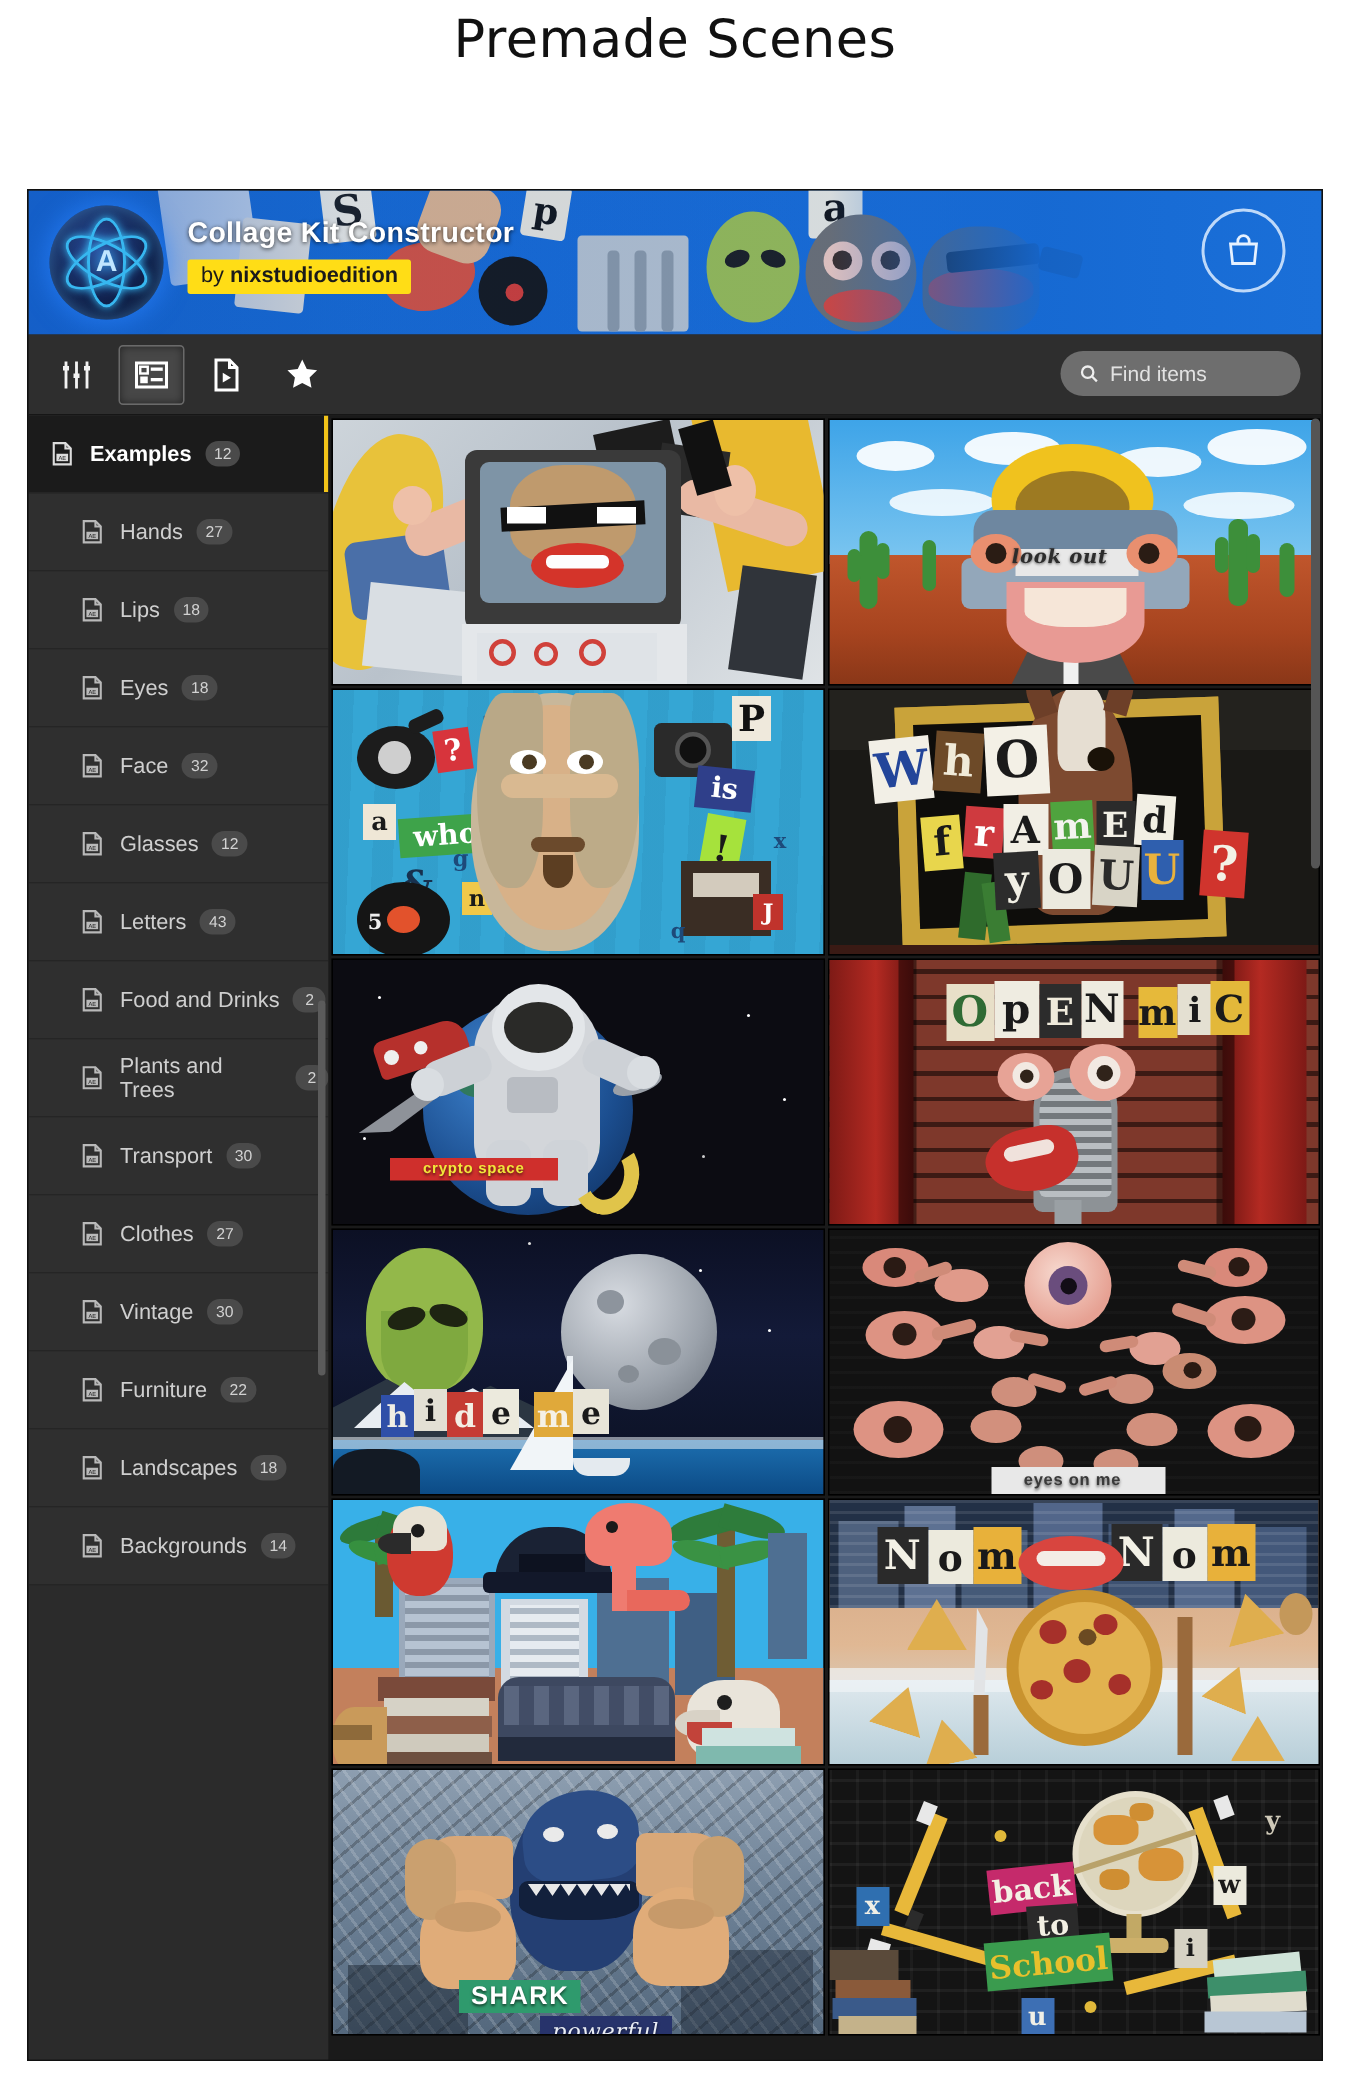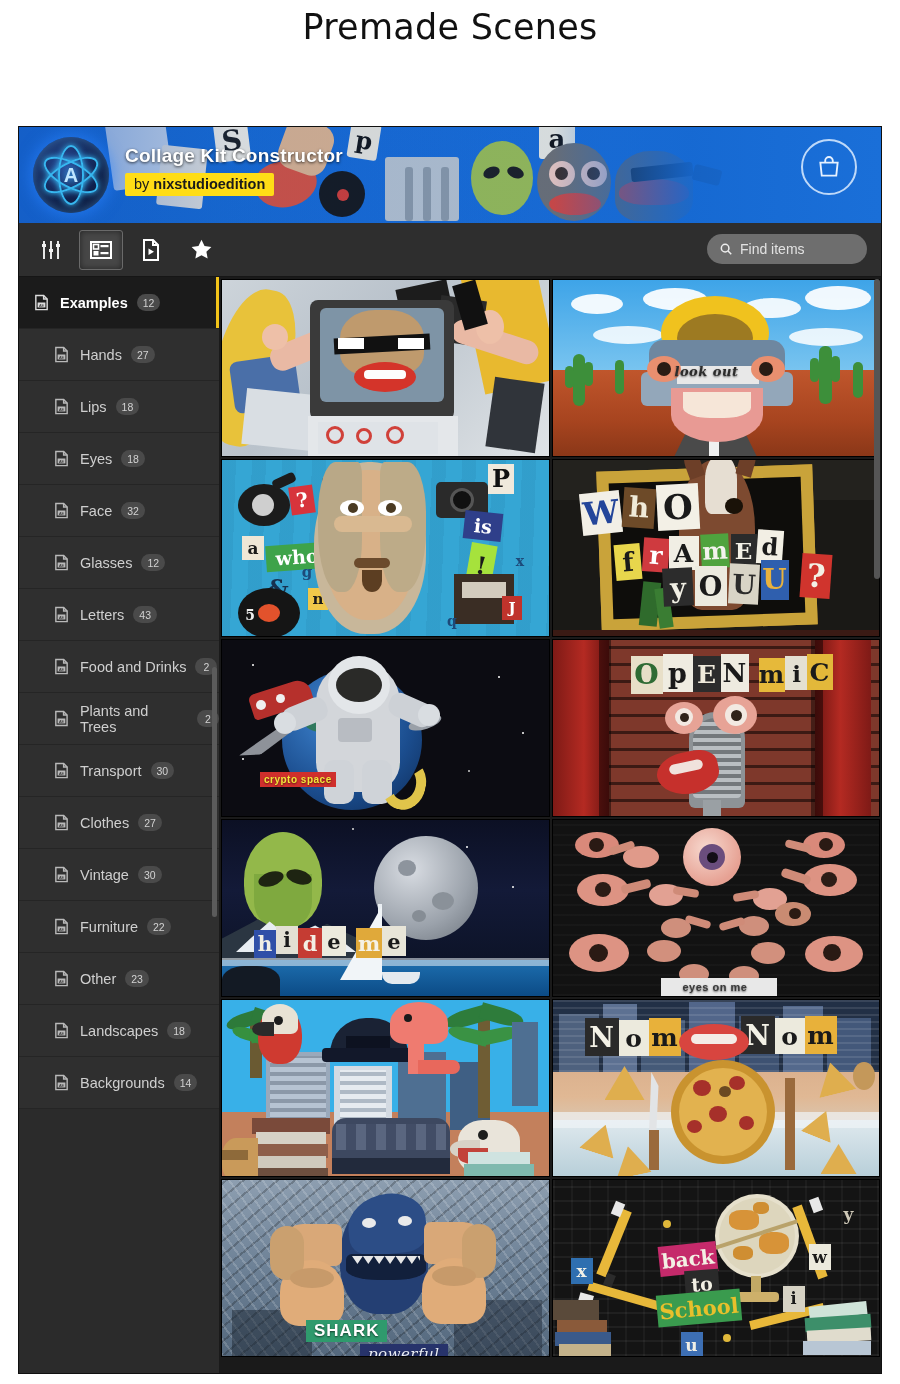--- a/index.html
+++ b/index.html
@@ -402,30 +402,20 @@
           </div>
           <div class="side-item sub">
             <svg width="17" height="17" viewBox="0 0 24 24">
   <path d="M4 2h11l5 5v15H4z" fill="none" stroke="#b9b9b9" stroke-width="2"></path>
   <path d="M15 2v5h5" fill="none" stroke="#b9b9b9" stroke-width="2"></path>
   <rect x="6.5" y="12" width="11" height="7" fill="#b9b9b9"></rect>
   <text x="12" y="17.8" font-size="5.4" fill="#1b1b1b" text-anchor="middle" font-family="Liberation Sans">AE</text>
             </svg>
             <span class="side-label">Furniture</span>
             <span class="badge">22</span>
-          </div>
-          <div class="side-item sub">
-            <svg width="17" height="17" viewBox="0 0 24 24">
-  <path d="M4 2h11l5 5v15H4z" fill="none" stroke="#b9b9b9" stroke-width="2"></path>
-  <path d="M15 2v5h5" fill="none" stroke="#b9b9b9" stroke-width="2"></path>
-  <rect x="6.5" y="12" width="11" height="7" fill="#b9b9b9"></rect>
-  <text x="12" y="17.8" font-size="5.4" fill="#1b1b1b" text-anchor="middle" font-family="Liberation Sans">AE</text>
-            </svg>
-            <span class="side-label">Other</span>
-            <span class="badge">23</span>
           </div>
           <div class="side-item sub">
             <svg width="17" height="17" viewBox="0 0 24 24">
   <path d="M4 2h11l5 5v15H4z" fill="none" stroke="#b9b9b9" stroke-width="2"></path>
   <path d="M15 2v5h5" fill="none" stroke="#b9b9b9" stroke-width="2"></path>
   <rect x="6.5" y="12" width="11" height="7" fill="#b9b9b9"></rect>
   <text x="12" y="17.8" font-size="5.4" fill="#1b1b1b" text-anchor="middle" font-family="Liberation Sans">AE</text>
             </svg>
             <span class="side-label">Landscapes</span>
             <span class="badge">18</span>
@@ -604,21 +594,21 @@
 <div class="sh round" style="left:106px;top:16px;width:62px;height:58px;background:#e3e6e9;"></div>
 <div class="sh round" style="left:114px;top:28px;width:46px;height:34px;background:#2a2a28;"></div>
 <div class="sh" style="left:60px;top:62px;width:46px;height:24px;background:#cdd1d6;transform:rotate(-22deg);border-radius:10px;"></div>
 <div class="sh round" style="left:52px;top:72px;width:22px;height:22px;background:#d9dde1;"></div>
 <div class="sh" style="left:166px;top:58px;width:46px;height:24px;background:#cdd1d6;transform:rotate(24deg);border-radius:10px;"></div>
 <div class="sh round" style="left:196px;top:64px;width:22px;height:22px;background:#d9dde1;"></div>
 <div class="sh" style="left:102px;top:120px;width:30px;height:44px;background:#cfd3d8;border-radius:10px;"></div>
 <div class="sh" style="left:140px;top:120px;width:30px;height:44px;background:#cfd3d8;border-radius:10px;"></div>
 <div class="sh" style="left:116px;top:78px;width:34px;height:24px;background:#b8bcc2;border-radius:4px;"></div>
 <div class="sh" style="left:160px;top:118px;width:44px;height:52px;border:10px solid #e0c44a;border-radius:50%;border-top-color:transparent;border-left-color:transparent;transform:rotate(12deg);"></div>
-<div class="cap" style="left:38px;top:132px;background:#cf2f2c;color:#f2e63a;font-size:10px;padding:2px 4px;">crypto space</div>
+<div class="cap" style="left:38px;top:132px;background:#cf2f2c;color:#f2e63a;font-size:10px;padding:2px 22px;">crypto space</div>
             </div>
           </div>
           <div class="tile" title="Brick wall microphone face">
             <div class="tile-art">
 <div class="sh" style="inset:0;background:#6b3026;"></div>
 <div class="sh" style="inset:0;background:
   repeating-linear-gradient(0deg,#7e382b 0 14px,#3c1a14 14px 17px),
   repeating-linear-gradient(90deg,rgba(0,0,0,.35) 0 2px,rgba(0,0,0,0) 2px 56px);"></div>
 <div class="sh" style="left:0;top:0;width:56px;height:100%;background:linear-gradient(90deg,#7e1a16,#b42a22 55%,#6d1512);"></div>
 <div class="sh" style="left:262px;top:0;width:56px;height:100%;background:linear-gradient(90deg,#6d1512,#b42a22 45%,#7e1a16);"></div>

